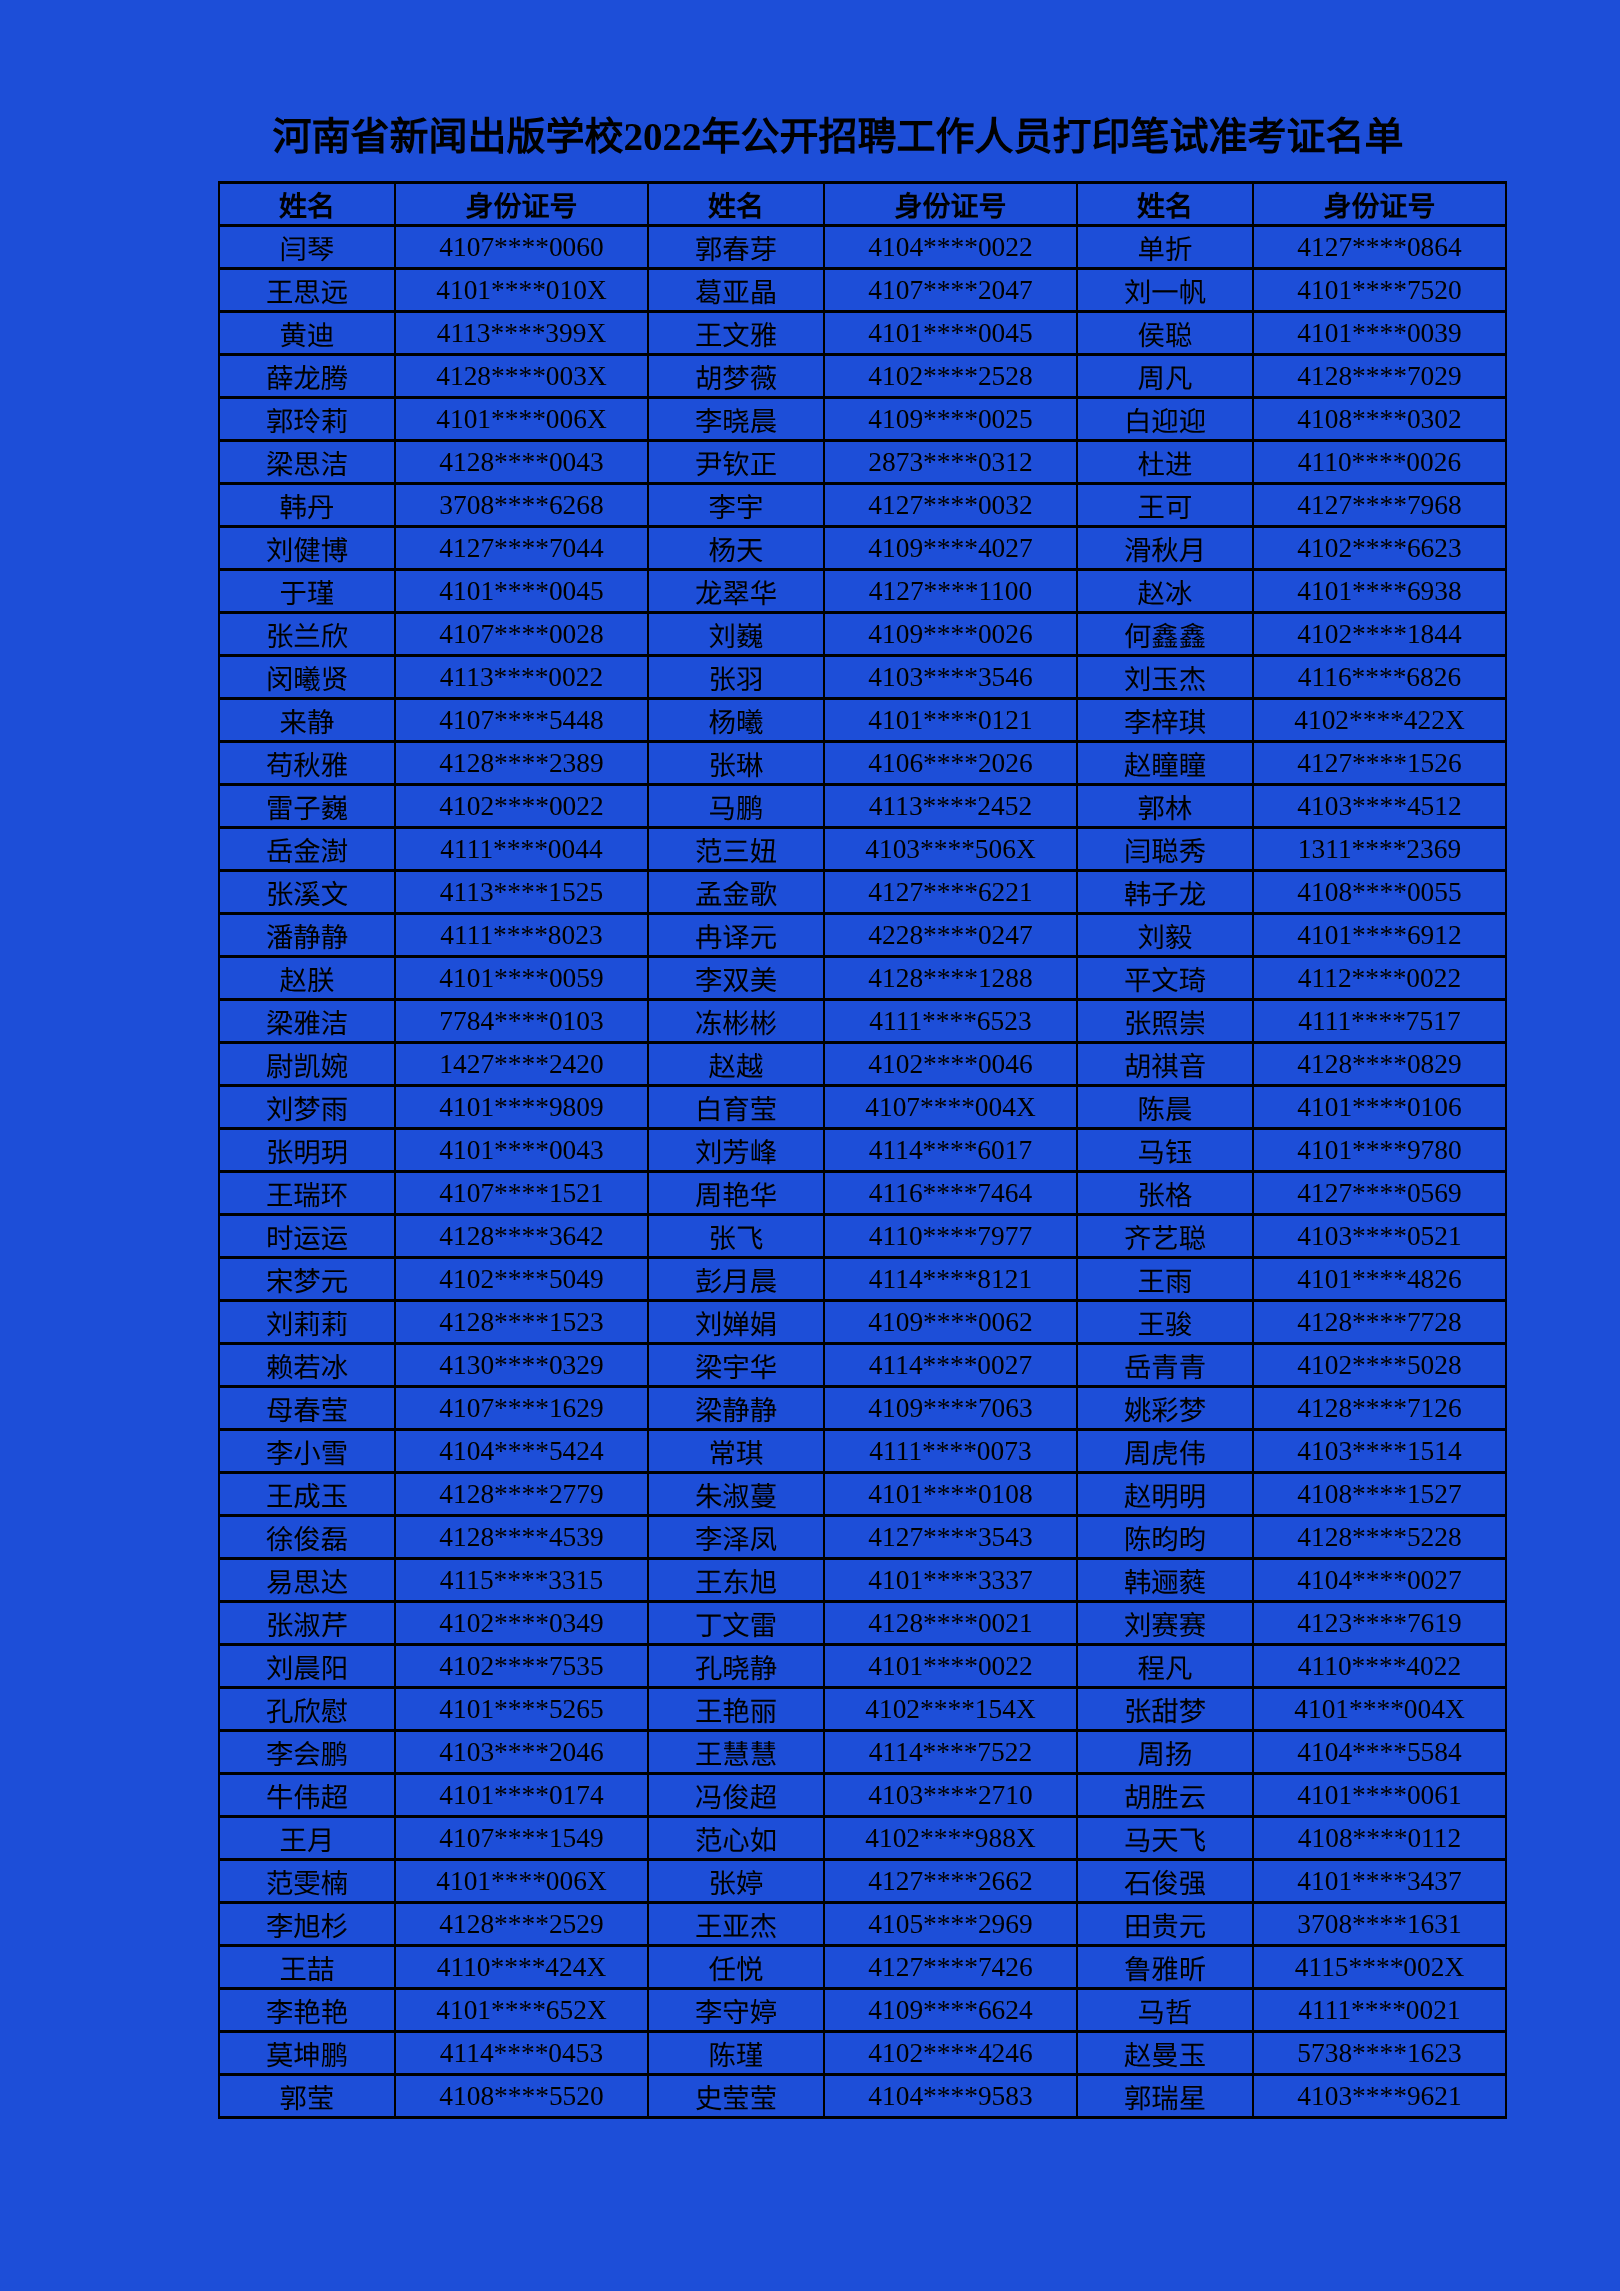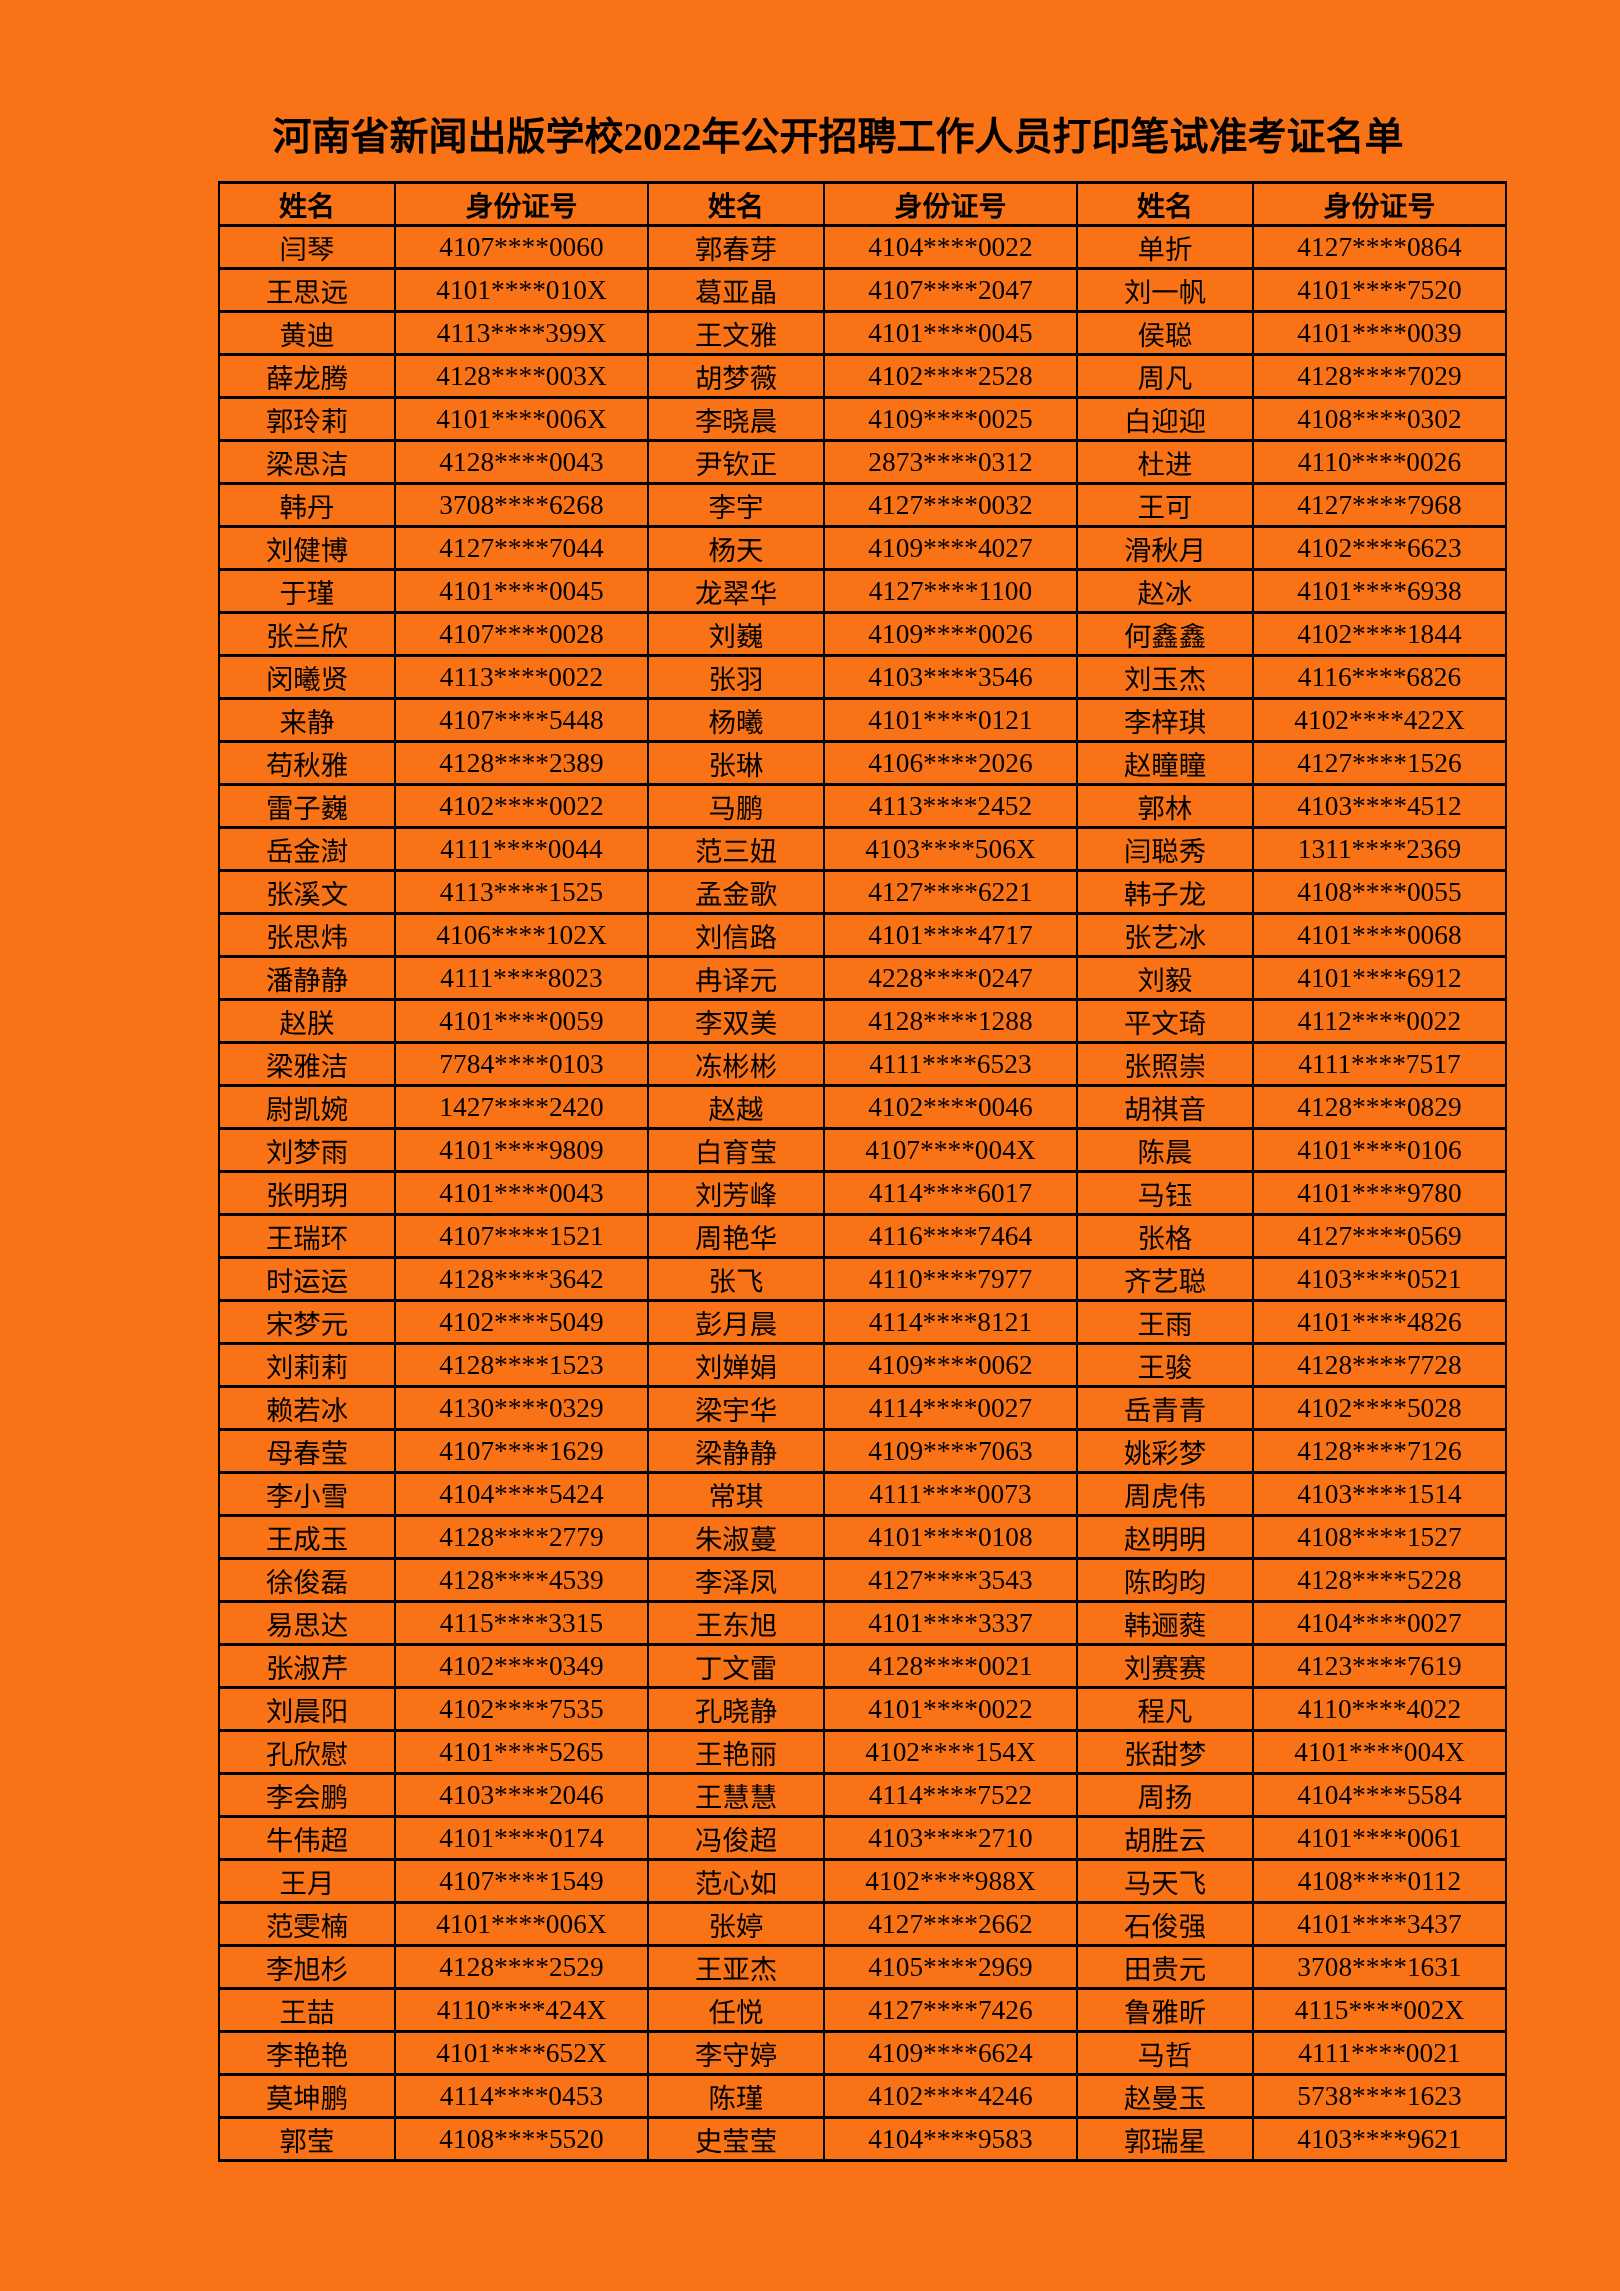--- a/index.html
+++ b/index.html
@@ -4,21 +4,21 @@
 <style>
   html, body {
     margin: 0;
     padding: 0;
     background: #ffffff;
   }
   .sheet {
     position: relative;
     width: 1620px;
     height: 2292px;
-    background: #f97316;
+    background: #1d4ed8;
     color: #000000;
     font-family: "Liberation Serif", "DejaVu Serif", serif;
     overflow: hidden;
   }
   .doc-title {
     position: absolute;
     top: 116px;
     left: 194px;
     width: 1288px;
     text-align: center;
@@ -213,28 +213,20 @@
         </tr>
         <tr>
           <td>张溪文</td>
           <td>4113****1525</td>
           <td>孟金歌</td>
           <td>4127****6221</td>
           <td>韩子龙</td>
           <td>4108****0055</td>
         </tr>
         <tr>
-          <td>张思炜</td>
-          <td>4106****102X</td>
-          <td>刘信路</td>
-          <td>4101****4717</td>
-          <td>张艺冰</td>
-          <td>4101****0068</td>
-        </tr>
-        <tr>
           <td>潘静静</td>
           <td>4111****8023</td>
           <td>冉译元</td>
           <td>4228****0247</td>
           <td>刘毅</td>
           <td>4101****6912</td>
         </tr>
         <tr>
           <td>赵朕</td>
           <td>4101****0059</td>

